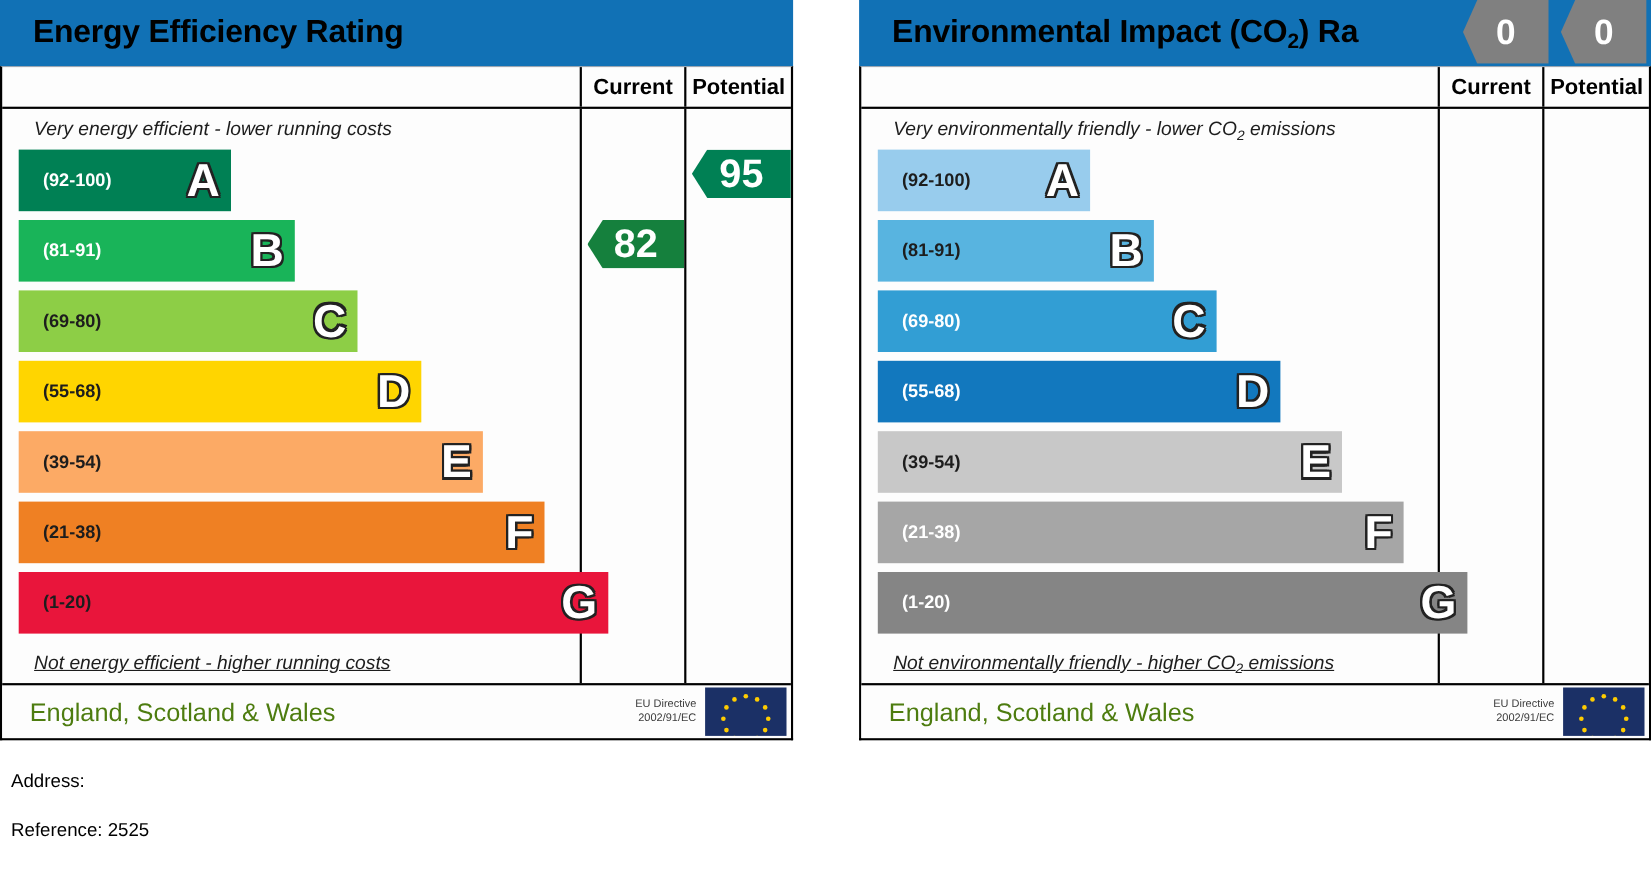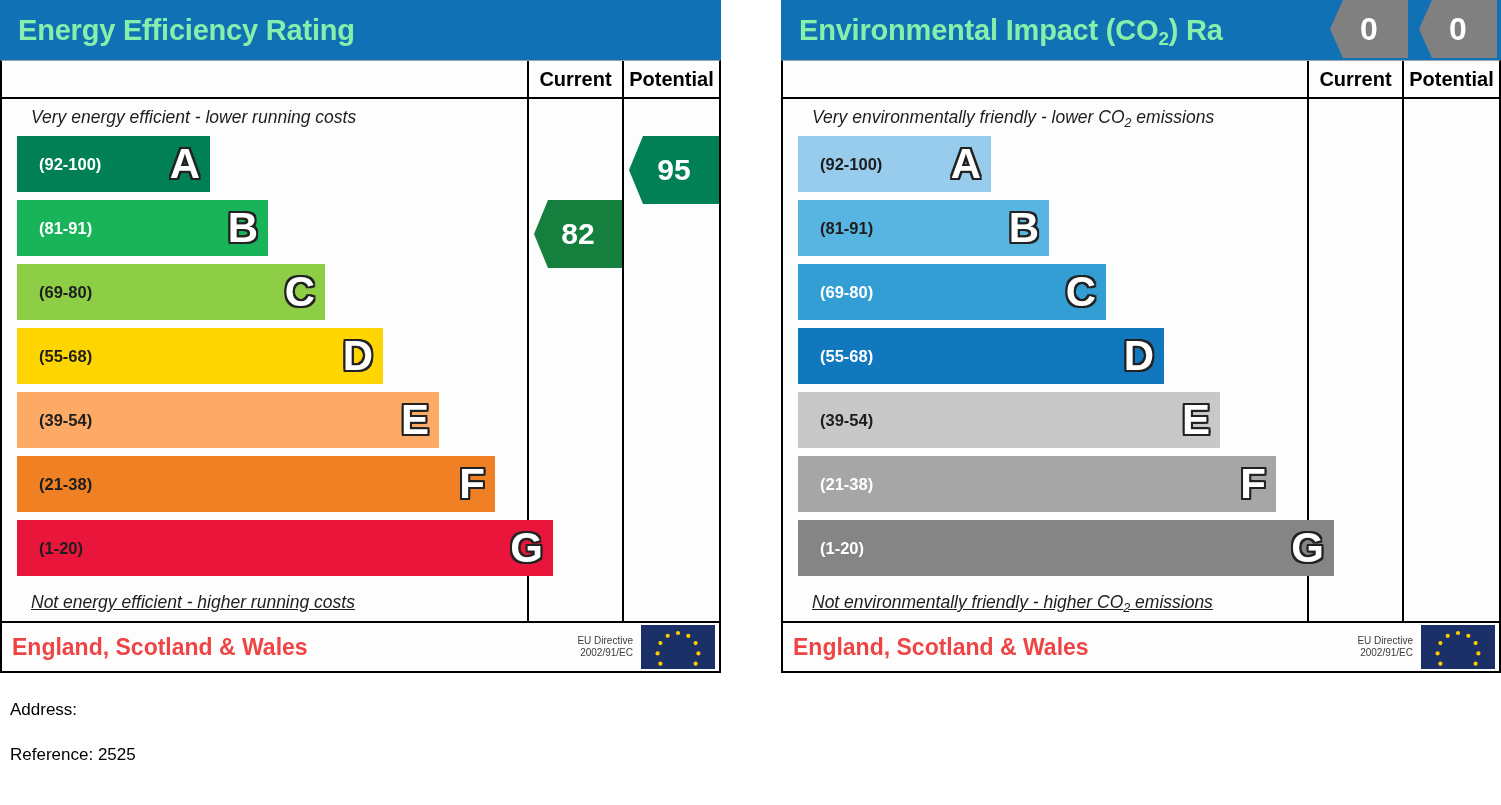--- a/index.html
+++ b/index.html
@@ -16,22 +16,22 @@
   .epc.left{left:0;width:721px;}
   .epc.right{left:781px;width:720px;}
 
   .titlebar{
     position:relative;
     height:60px;
     background:#1171b5;
     box-sizing:border-box;
   }
   .titlebar .title{
-    position:absolute;left:18px;top:50%;transform:translateY(-50%);
-    color:#86efac;font-weight:bold;font-size:29px;
+    position:absolute;left:30px;top:50%;transform:translateY(-50%);
+    color:#000000;font-weight:bold;font-size:29px;
     white-space:nowrap;letter-spacing:-0.2px;
   }
   .titlebar .title sub{font-size:19px;vertical-align:baseline;position:relative;top:5px;}
 
   
   .grid{
     border:2px solid #000;
     border-top:1px solid #9aa6b2;
     box-sizing:border-box;
     background:#fdfdfd;
@@ -80,38 +80,38 @@
       0px -2px 0 #222, 0px 2px 0 #222, -2px 0px 0 #222, 2px 0px 0 #222;
   }
 
   
   .footer{
     display:flex;align-items:center;
     height:50px;border-top:2px solid #000;box-sizing:border-box;
     background:#fdfdfd;
   }
   .footer .region{
-    flex:1 1 auto;padding-left:10px;
-    font-size:23px;font-weight:bold;color:#ef4444;white-space:nowrap;
+    flex:1 1 auto;padding-left:25px;
+    font-size:23px;font-weight:normal;color:#4d7c0f;white-space:nowrap;
   }
   .footer .dir{
     font-size:10px;color:#3b3b3b;line-height:1.18;text-align:right;
     padding-right:8px;white-space:nowrap;
   }
   .euflag{
     width:74px;height:44px;margin-right:4px;flex:0 0 74px;
     background:#1b3066;position:relative;
   }
 
   
   .marker{
     position:absolute;
-    height:68px;
+    height:44px;
     display:flex;align-items:center;justify-content:center;
-    color:#ffffff;font-weight:bold;font-size:30px;
+    color:#ffffff;font-weight:bold;font-size:36px;
     box-sizing:border-box;
     clip-path:polygon(14px 0, 100% 0, 100% 100%, 14px 100%, 0 50%);
   }
   
   .topmarker{
     position:absolute;top:0;height:58px;width:78px;
     background:#808080;
     display:flex;align-items:center;justify-content:center;
     color:#ffffff;font-weight:bold;font-size:32px;
     clip-path:polygon(13px 0, 100% 0, 100% 100%, 13px 100%, 0 50%);

